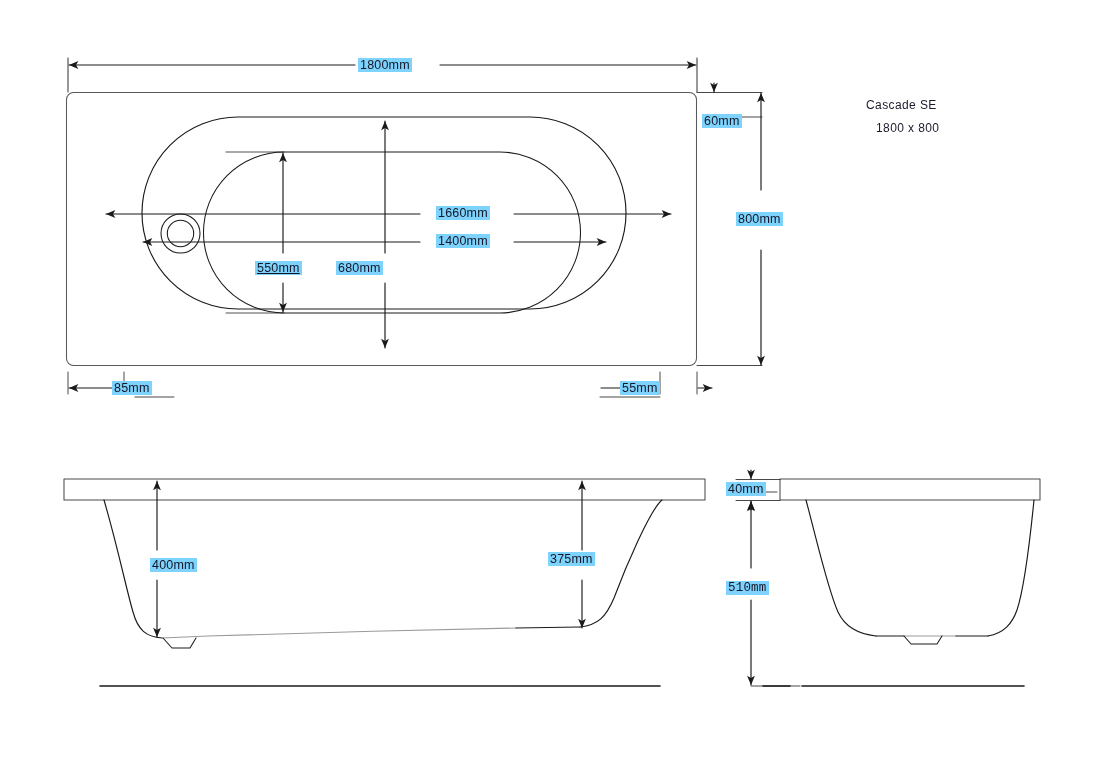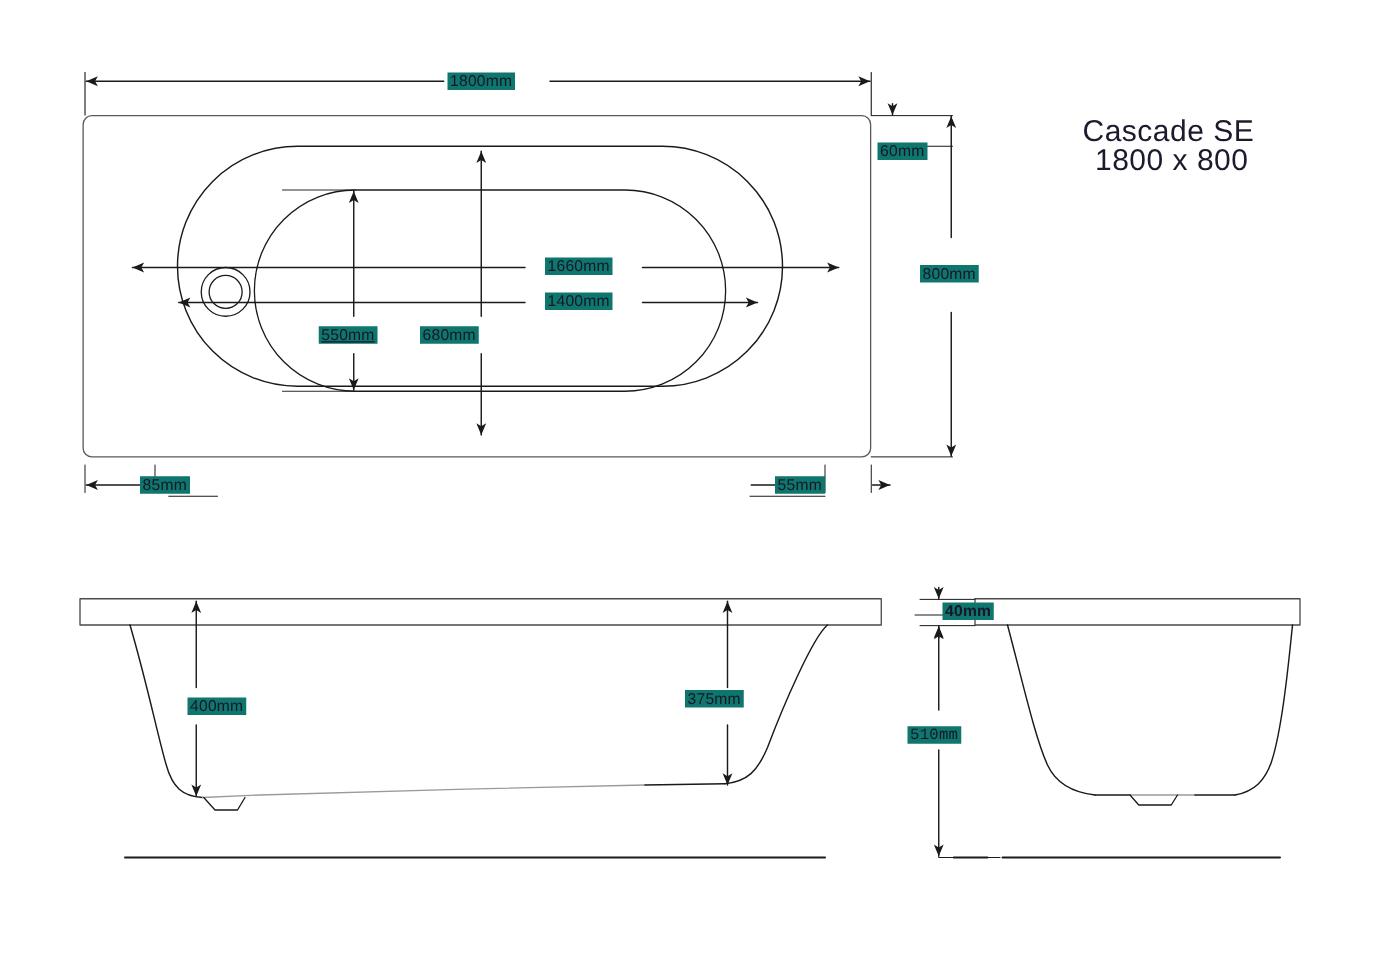--- a/index.html
+++ b/index.html
@@ -9,28 +9,28 @@
     color:#1a1a2e;
   }
   #sheet{position:absolute;left:0;top:0;width:1100px;height:779px;}
   .dimtext{
     position:absolute;
     font-family:"Liberation Sans","DejaVu Sans",sans-serif;
     font-size:12.5px;
     letter-spacing:0.2px;
     color:#161628;
     white-space:nowrap;
-    background:#0f766e;
+    background:#7dd3fc;
     padding:0 2px;
     line-height:14px;
   }
   .titleblock{
     position:absolute;
     left:866px;top:94px;
-    font-size:24px;
+    font-size:12px;
     line-height:23px;
     color:#1b1b2d;
     letter-spacing:0.4px;
     white-space:nowrap;
     font-family:"Liberation Sans","DejaVu Sans",sans-serif;
   }
   .titleblock .l2{display:block;margin-left:10px;}
 </style>
 </head>
 <body>
@@ -191,20 +191,20 @@
 <div class="dimtext" style="left:336px;top:261px;">680mm</div>
 
 <div class="dimtext" style="left:112px;top:381px;">85mm</div>
 
 <div class="dimtext" style="left:620px;top:381px;">55mm</div>
 
 <div class="dimtext" style="left:150px;top:558px;">400mm</div>
 
 <div class="dimtext" style="left:548px;top:552px;">375mm</div>
 
-<div class="dimtext" style="left:754px;top:482px;font-weight:bold;">40mm</div>
+<div class="dimtext" style="left:726px;top:482px;">40mm</div>
 
 <div class="dimtext" style="left:726px;top:581px;font-family:Liberation Mono, monospace;">510mm</div>
 
 <div class="titleblock">
   <span>Cascade SE</span>
   <span class="l2">1800 x 800</span>
 </div>
 
 </body></html>

